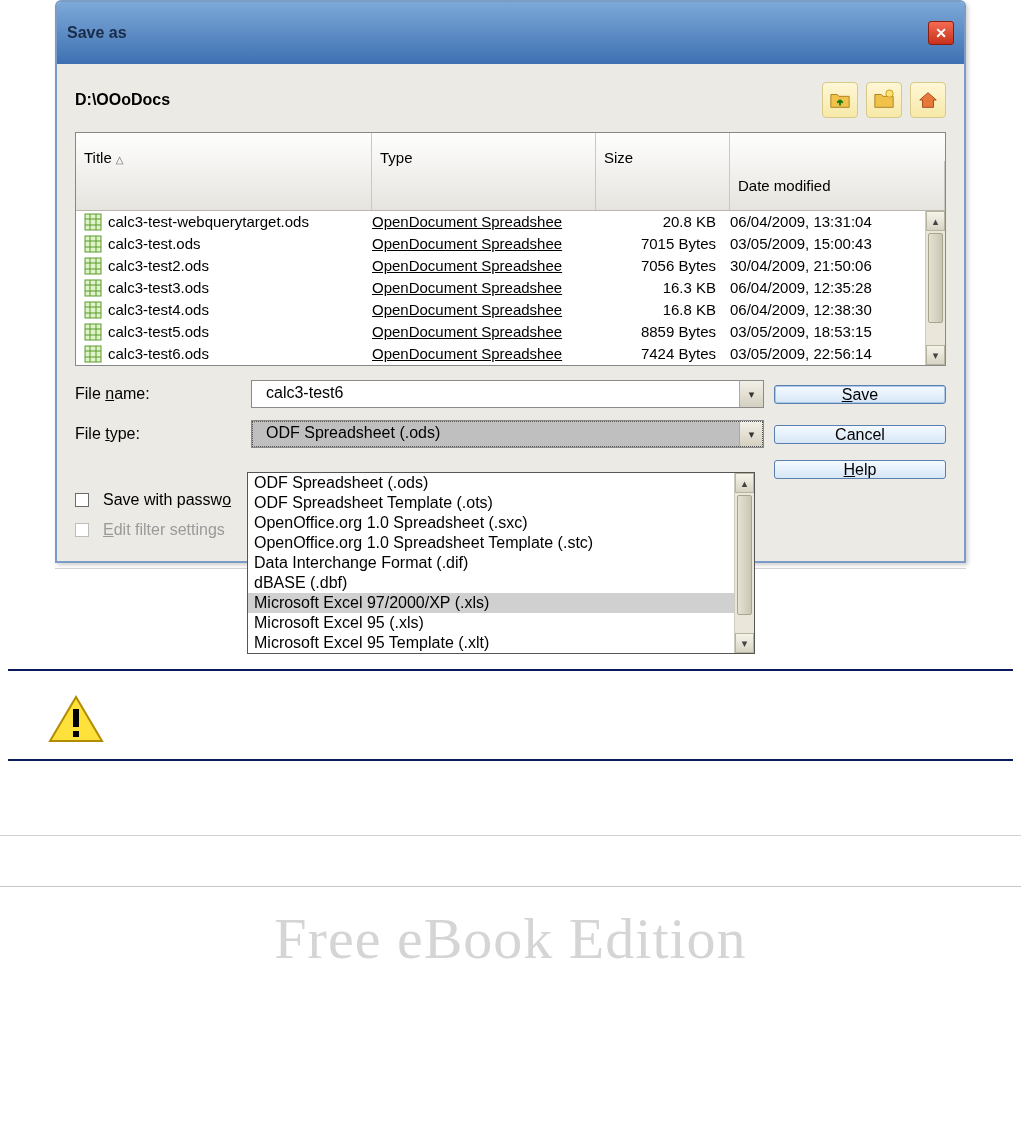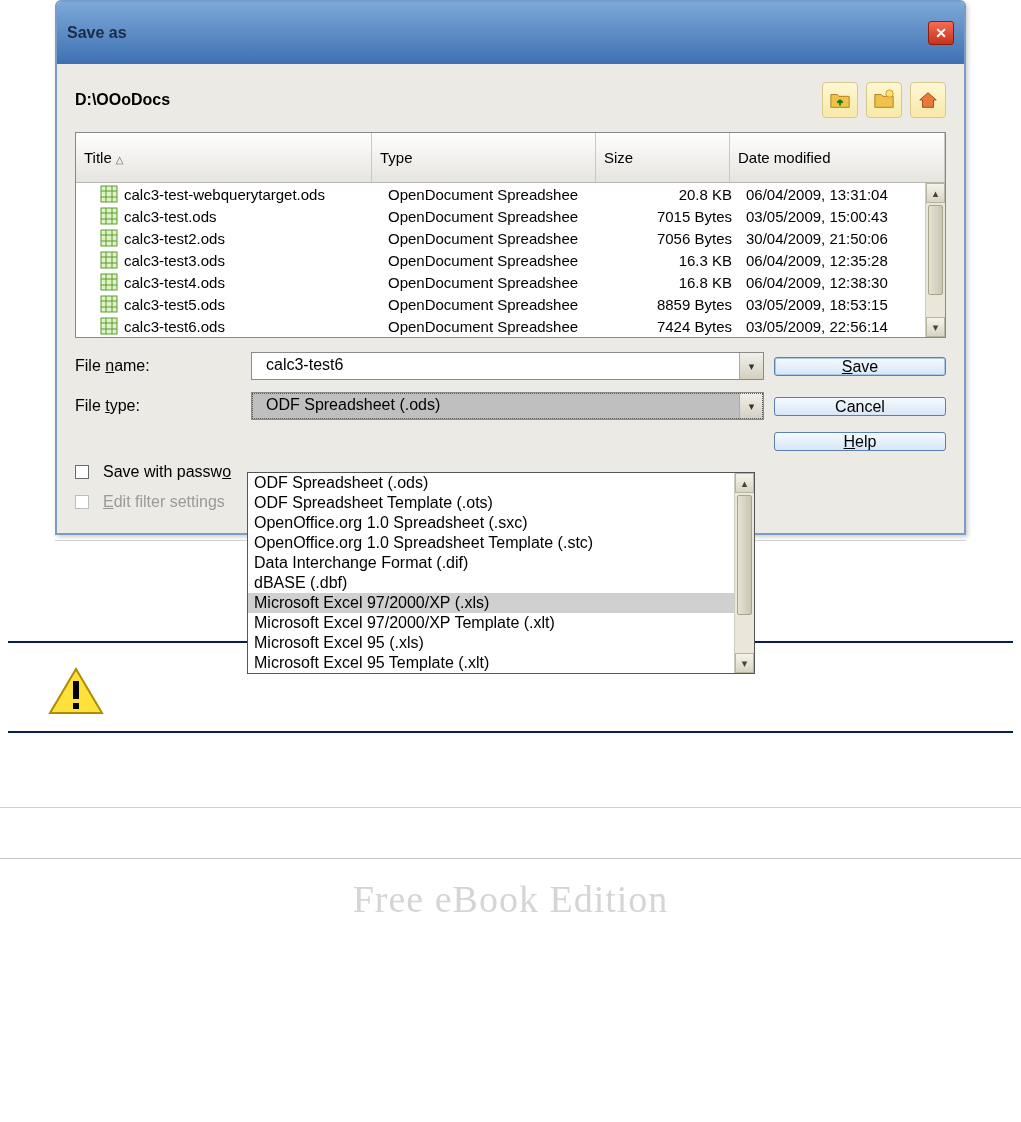--- a/index.html
+++ b/index.html
@@ -70,30 +70,30 @@
     border-bottom:1px solid #b8b6ae;
     font-size:15px;
   }
   .fl-header .col {
     padding:16px 8px;
     border-right:1px solid #cac8c0;
   }
   .col-title { width:296px; }
   .col-type { width:224px; }
   .col-size { width:134px; }
-  .col-date { flex:1; }
+  .col-date { flex:1;margin-top:28px; }
   .sort-tri { font-size:10px; color:#666; margin-left:4px;}
   .fl-rows { position:relative; }
   .fl-row {
-    display:flex; align-items:center;
-    font-size:15px; padding:2px 16px;
+    display:flex; align-items:flex-start;
+    font-size:15px; padding:2px 0;
   }
   .fl-row .file-icon { width:20px; margin:0 4px 0 8px; flex-shrink:0; }
   .fl-row .rtitle { width:264px; white-space:nowrap; overflow:hidden; }
-  .fl-row .rtype { width:224px; white-space:nowrap; overflow:hidden; }
+  .fl-row .rtype { width:224px; white-space:nowrap; overflow:hidden;text-decoration:underline; }
   .fl-row .rsize { width:134px; text-align:right; padding-right:14px; white-space:nowrap;}
   .fl-row .rdate { flex:1; white-space:nowrap; overflow:hidden; }
   .file-ico-svg { width:18px;height:18px;display:block; }
   .v-scrollbar {
     position:absolute; right:0; top:0; bottom:0; width:20px;
     background:#eae6da;
     border-left:1px solid #cfcbbd;
   }
   .scroll-btn {
     height:20px; background:linear-gradient(to bottom,#f6f4ea,#d8d4c4);
@@ -171,21 +171,21 @@
   .dd-scroll .scroll-thumb { top:22px; height:120px; }
   .below-dialog { margin-top:70px; padding:0 8px; }
   hr.rule { border:none; border-top:2px solid #0a1a5a; margin:0 0 14px 0;}
   .caution-row { display:flex; align-items:flex-start; gap:40px; padding:10px 40px 16px 40px;}
   .caution-icon { width:56px;height:48px; flex-shrink:0;}
   .footer-bar {
     margin-top:50px;
     border-top:1px solid #c8c8c8;
     padding-top:18px;
     text-align:center;
-    font-size:38px;
+    font-size:58px;
     color:#d5d5d5;
     font-family: Georgia, serif;
     letter-spacing:1px;
   }
 </style>
 </head>
 <body>
 
 <div class="page">
   <div class="dialog-wrap">
@@ -385,21 +385,20 @@
 
         <div class="dropdown">
           <div class="dd-inner" style="padding-right:20px;">
             <div class="opt">ODF Spreadsheet (.ods)</div>
             <div class="opt">ODF Spreadsheet Template (.ots)</div>
             <div class="opt">OpenOffice.org 1.0 Spreadsheet (.sxc)</div>
             <div class="opt">OpenOffice.org 1.0 Spreadsheet Template (.stc)</div>
             <div class="opt">Data Interchange Format (.dif)</div>
             <div class="opt">dBASE (.dbf)</div>
             <div class="opt active">Microsoft Excel 97/2000/XP (.xls)</div>
-            <div class="opt">Microsoft Excel 97/2000/XP Template (.xlt)</div>
             <div class="opt">Microsoft Excel 95 (.xls)</div>
             <div class="opt">Microsoft Excel 95 Template (.xlt)</div>
             <div class="dd-scroll">
               <div class="scroll-btn">▴</div>
               <div class="scroll-thumb"></div>
               <div class="scroll-btn" style="position:absolute;bottom:0;left:0;right:0;">▾</div>
             </div>
           </div>
         </div>
 

